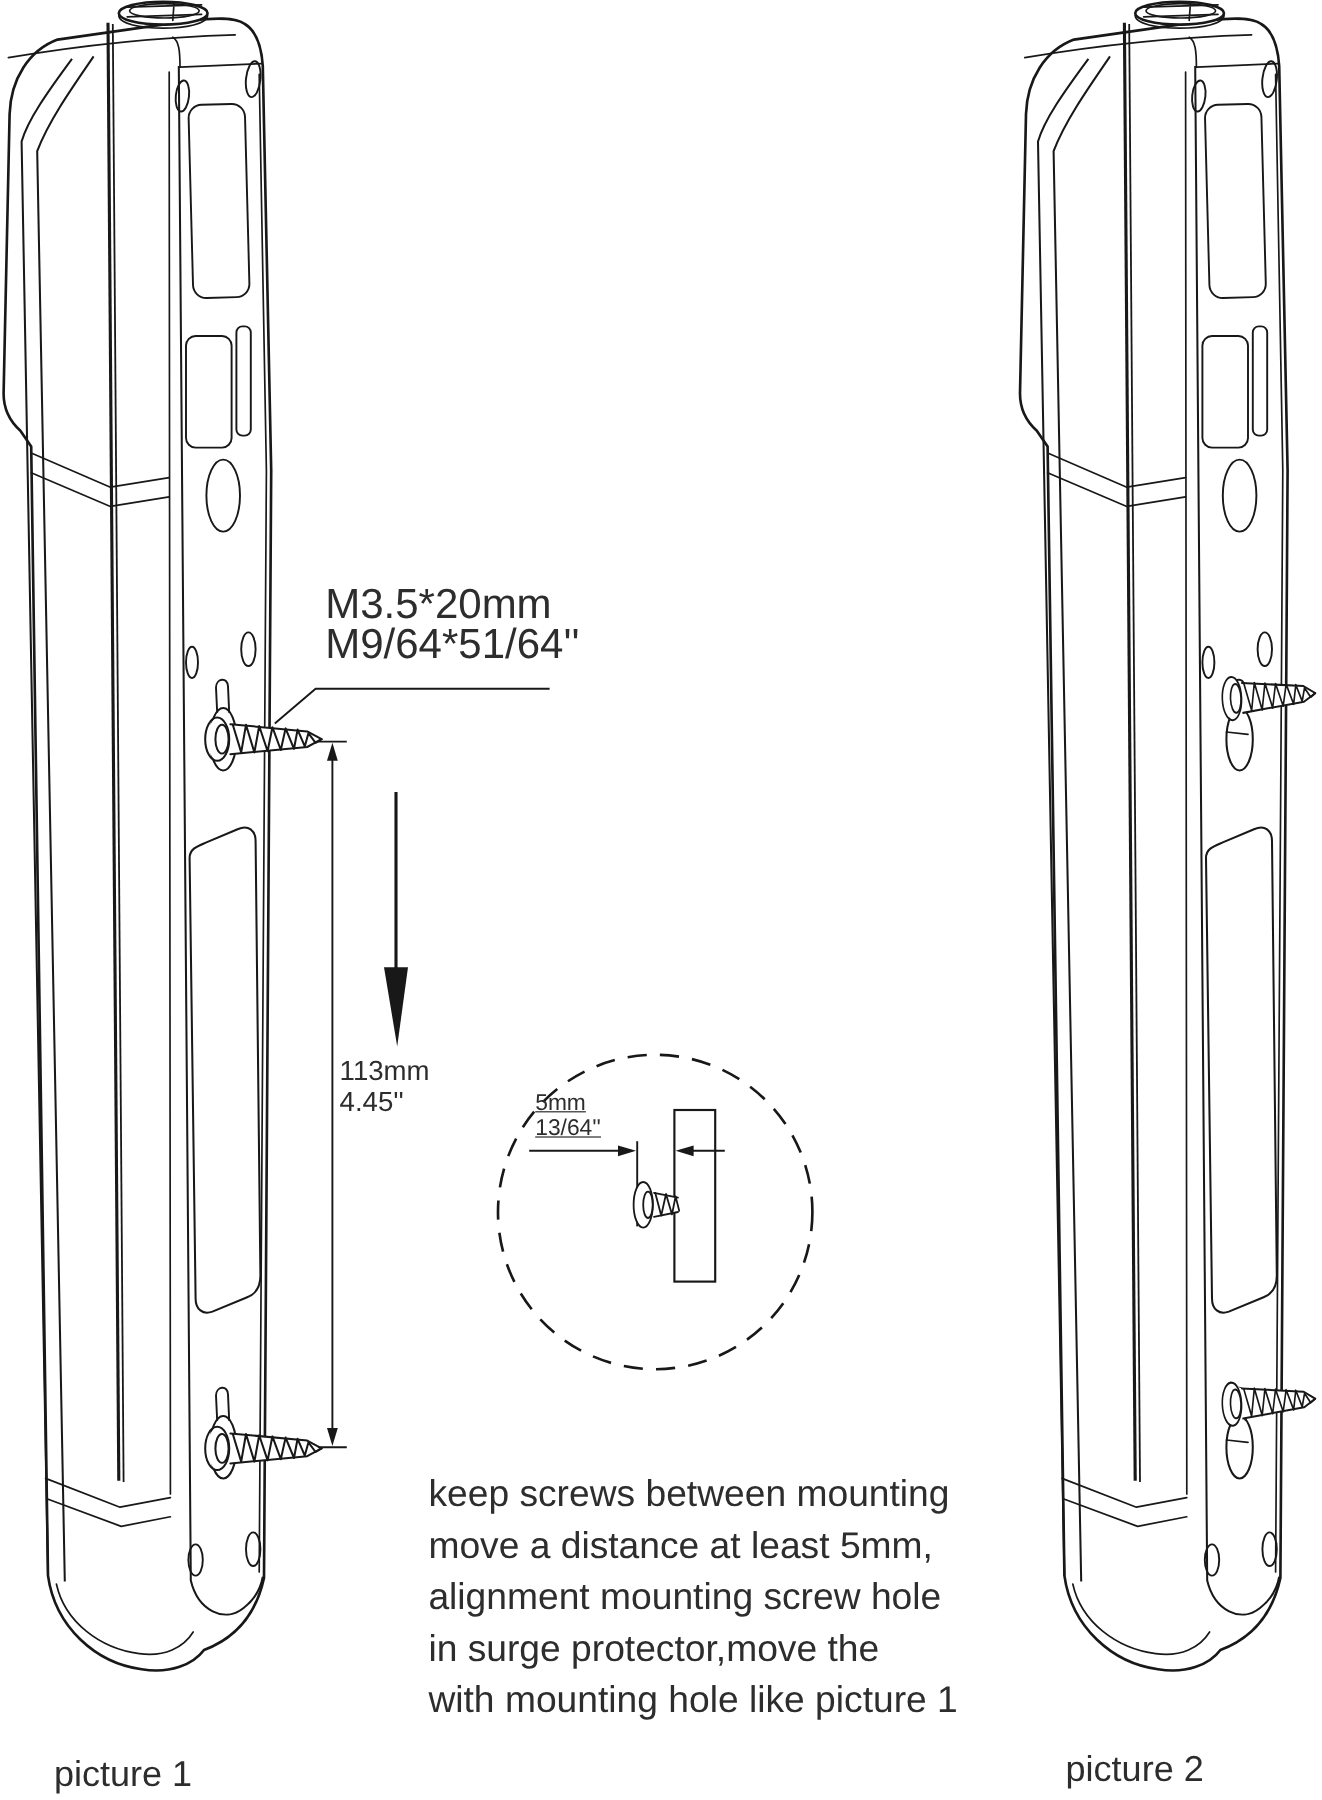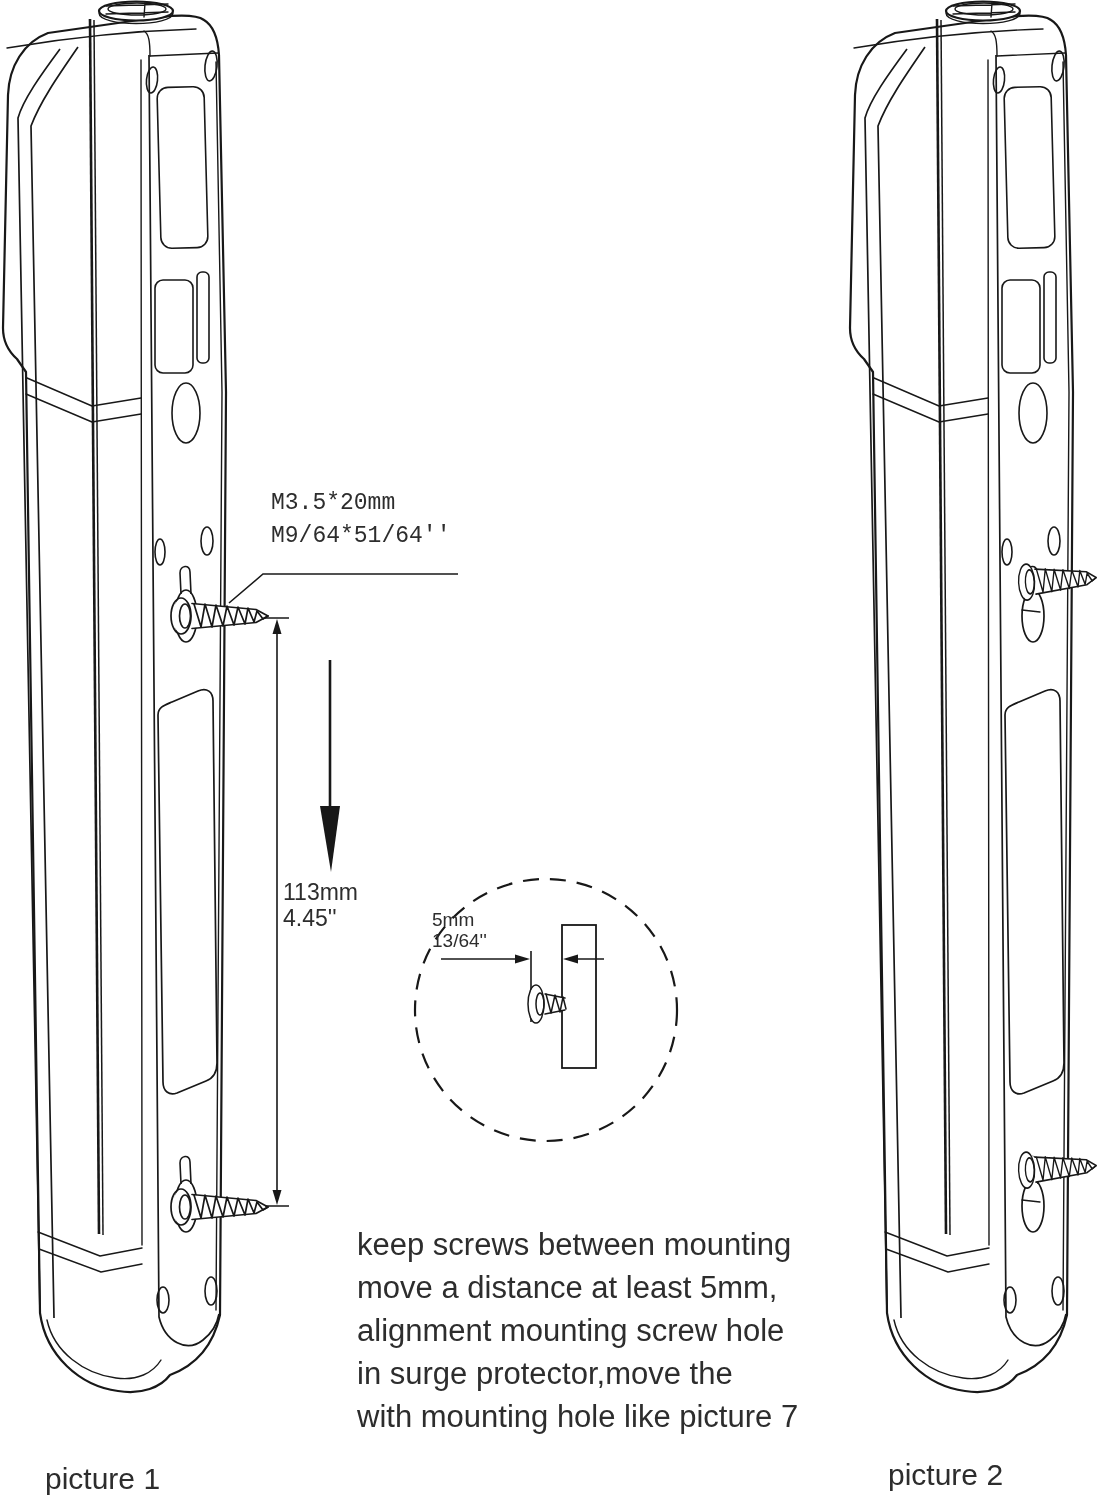--- a/index.html
+++ b/index.html
@@ -11,21 +11,21 @@
   .i2{fill:none;stroke:#181818;stroke-width:1.7;stroke-linejoin:round;}
   .d{fill:none;stroke:#181818;stroke-width:2.6;}
   .d2{fill:none;stroke:#181818;stroke-width:1.5;}
   .cut{fill:none;stroke:#181818;stroke-width:1.6;}
   .fillw{fill:#fff;stroke:none;}
   .sk{fill:none;stroke:#181818;stroke-width:1.7;stroke-linejoin:round;stroke-linecap:round;}
   .skm{fill:none;stroke:#181818;stroke-width:1.5;stroke-linejoin:round;stroke-linecap:round;}
   .ann{fill:none;stroke:#181818;stroke-width:1.6;}
   .tri{fill:#181818;stroke:none;}
   .txt{position:absolute;white-space:nowrap;}
-  .spec{font-size:23px;line-height:33px;font-family:Liberation Mono, monospace;}
+  .spec{font-size:35px;line-height:33px;}
   .dim{font-size:23px;line-height:26px;}
   .gap{font-size:19px;line-height:21px;}
   .instr{font-size:31px;line-height:43px;margin-top:47px;}
   .cap{font-size:30px;}
 </style>
 </head>
 <body>
 
 <div class="canvas">
 
@@ -139,29 +139,29 @@
 <div class="txt spec" style="left:271px;top:487px;">
   <div>M3.5*20mm</div>
   <div>M9/64*51/64''</div>
 </div>
 
 <div class="txt dim" style="left:283px;top:879px;">
   <div>113mm</div>
   <div>4.45''</div>
 </div>
 
-<div class="txt gap" style="left:432px;top:909px;">
+<div class="txt gap" style="left:446px;top:909px;text-decoration:underline;">
   <div>5mm</div>
   <div>13/64''</div>
 </div>
 
 <div class="txt instr" style="left:357px;top:1176px;">
   <div>keep screws between mounting</div>
   <div>move a distance at least 5mm,</div>
   <div>alignment mounting screw hole</div>
   <div>in surge protector,move the</div>
-  <div>with mounting hole like picture 7</div>
+  <div>with mounting hole like picture 1</div>
 </div>
 
 <div class="txt cap" style="left:45px;top:1462px;">picture 1</div>
 <div class="txt cap" style="left:888px;top:1458px;">picture 2</div>
 
 </div>
 
 </body></html>

